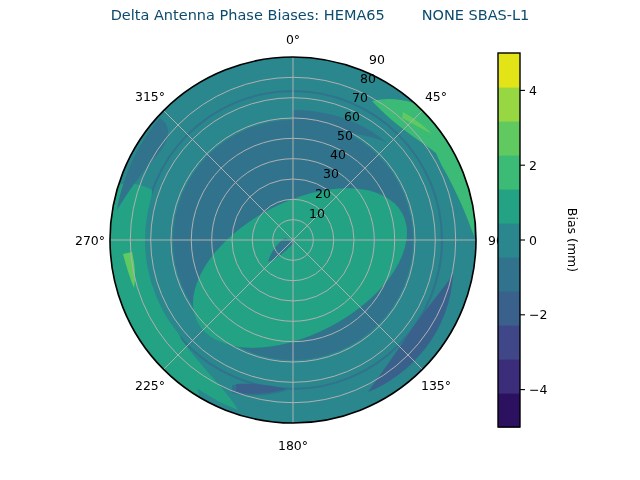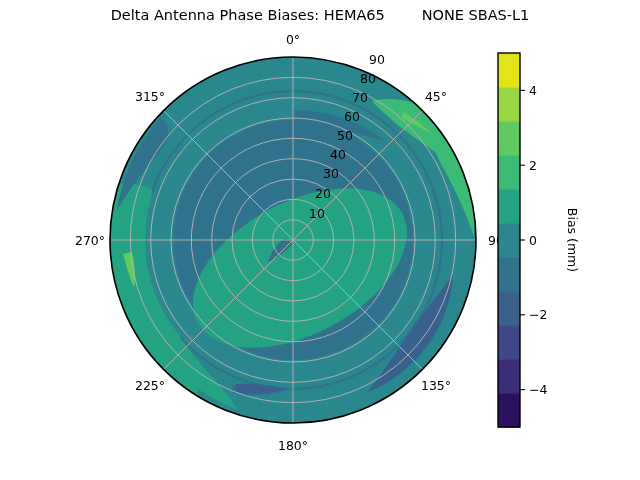--- a/index.html
+++ b/index.html
@@ -20,21 +20,21 @@
     width: 640px;
     height: 480px;
   }
   .fig-title {
     position: absolute;
     left: 0;
     top: 7px;
     width: 640px;
     text-align: center;
     font-size: 14.5px;
-    color: #000000;
+    color: #0c4a6e;
     white-space: pre;
     letter-spacing: 0px;
   }
   svg { display: block; }
   text { font-family: "DejaVu Sans", sans-serif; fill: #000000; }
   .tick-label { font-size: 12.5px; }
   .r-label { font-size: 12.5px; }
   .cb-label { font-size: 12.5px; }
   .cb-axis-title { font-size: 12.5px; }
 </style>

